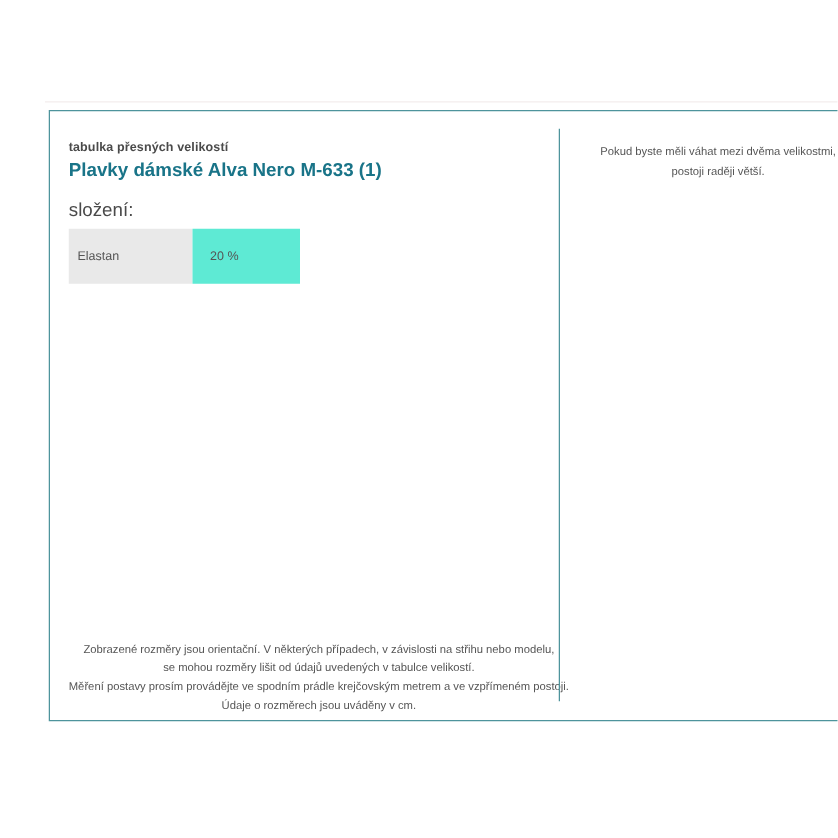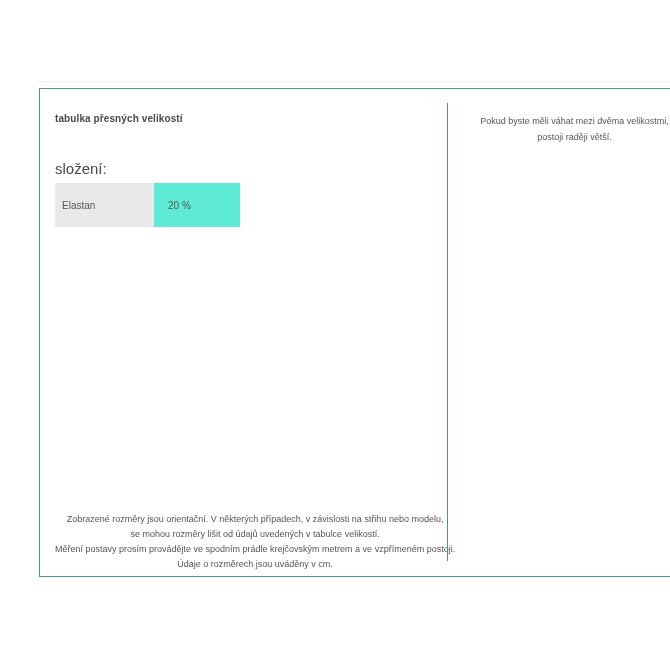--- a/index.html
+++ b/index.html
@@ -140,20 +140,21 @@
 <div class="stage">
 
   <div class="top-hairline"></div>
 
   <div class="panel">
 
     <div class="left-col">
 
       <div class="subtitle">tabulka přesných velikostí</div>
 
+      <h1 class="product-title">Plavky dámské Alva Nero M-633 (1)</h1>
 
       <div class="comp-label">složení:</div>
 
       <table class="comp-table">
         <tbody>
           <tr>
             <td class="mat">Elastan</td>
             <td class="val">20 %</td>
           </tr>
           <tr class="gap">

